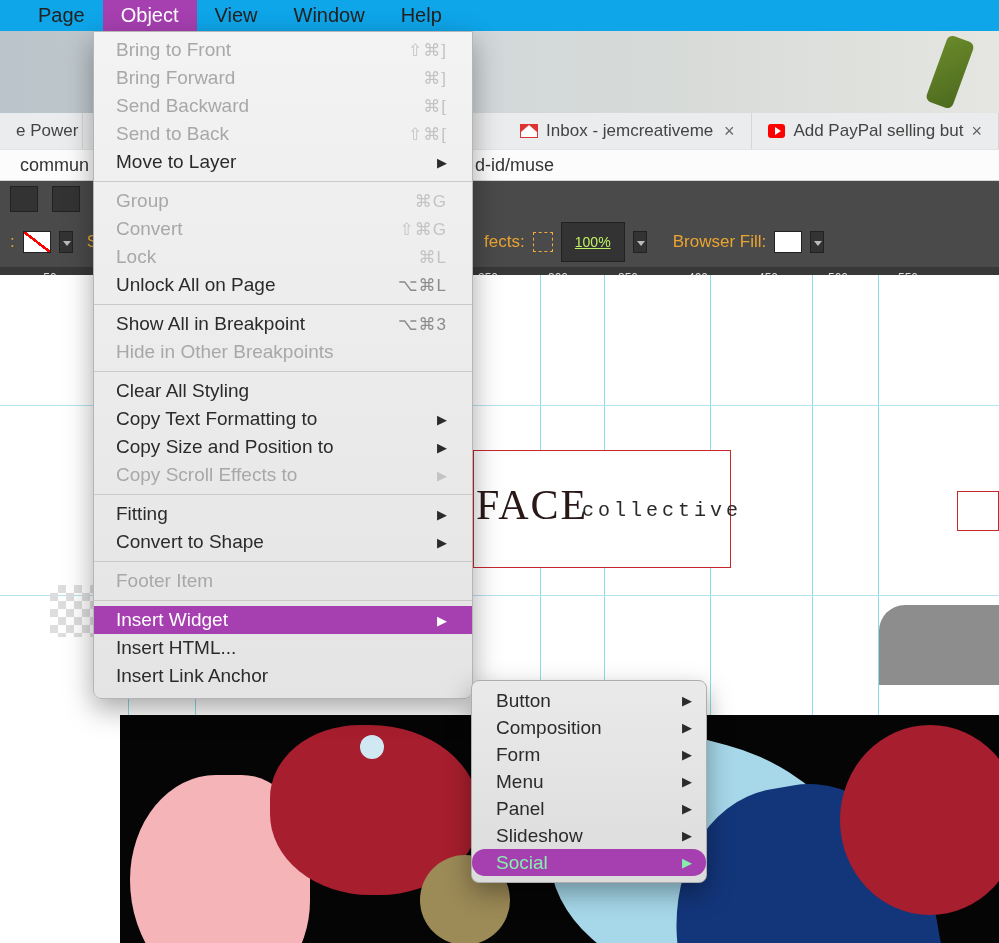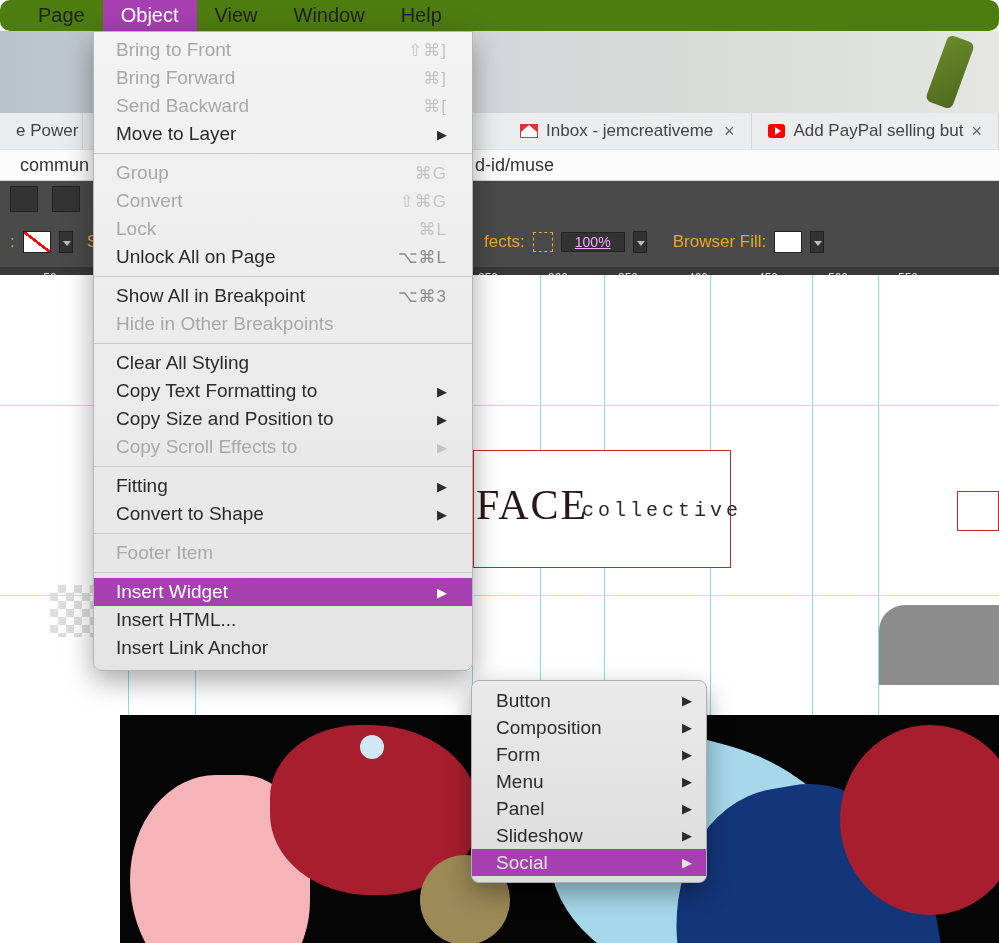--- a/index.html
+++ b/index.html
@@ -1,19 +1,19 @@
 <!DOCTYPE html>
 <html><head>
 <meta charset="utf-8">
 <style>
   * { margin: 0; padding: 0; box-sizing: border-box; font-family: -apple-system, "Helvetica Neue", Arial, sans-serif; }
   body { width: 999px; height: 943px; overflow: hidden; background: #fff; position: relative; }
 
   
-  .menubar { height: 31px; background: #4d7c0f; display: flex; align-items: flex-end; padding-left: 20px; font-size: 20px; color: #222; border-radius: 10px; }
+  .menubar { height: 31px; background: #0ea5e9; display: flex; align-items: flex-end; padding-left: 20px; font-size: 20px; color: #222; }
   .menubar .m { padding: 4px 18px; cursor: default; }
   .menubar .m.active { background: #a63fb0; color: #fff; }
 
   
   .photo-strip { height: 82px; background: linear-gradient(90deg,#b9c3c9 0%,#cfd6d9 40%,#d8dbd8 70%,#e5e6e2 100%); position: relative; }
   .photo-strip::after { content:''; position:absolute; right:35px; top:6px; width:28px; height:70px; background:linear-gradient(135deg,#6a8a2a,#4d6a1f); transform:rotate(20deg); border-radius:6px; }
 
   
   .tabs-row { height: 36px; display: flex; background: #ebeced; align-items: center; font-size: 17px; color: #444; }
   .tabs-row .tab { display:flex; align-items:center; gap:8px; padding:0 16px; height:100%; border-right:1px solid #d4d6d8; white-space:nowrap; overflow:hidden; }
@@ -29,21 +29,21 @@
 
   
   .dark1 { height:36px; background:#4a4a4a; display:flex; align-items:center; gap:14px; padding-left:10px; }
   .tool-btn { width:28px; height:26px; background:#333; border:1px solid #222; }
   .dark2 { height:50px; background:#4a4a4a; display:flex; align-items:center; color:#eaa431; font-size:17px; gap:8px; padding-left:10px; }
   .swatch { width:28px; height:22px; border:1px solid #222; }
   .swatch.white{background:#fff;}
   .swatch.none{background:linear-gradient(to top right,#fff 0%,#fff 46%,#f00 46%,#f00 54%,#fff 54%);}
   .dd { width:14px; height:22px; background:#333; border:1px solid #222; position:relative; }
   .dd::after{content:'';position:absolute;left:3px;top:9px;border-left:4px solid transparent;border-right:4px solid transparent;border-top:5px solid #bbb;}
-  .pct-box{width:64px;height:20px;background:#333;border:1px solid #222;color:#f0abfc;font-size:14px;display:flex;align-items:center;justify-content:center;text-decoration:underline;}
+  .pct-box{width:64px;height:40px;background:#333;border:1px solid #222;color:#bef264;font-size:14px;display:flex;align-items:center;justify-content:center;text-decoration:underline;}
   .fxbox{width:20px;height:20px;border:1px dashed #f7a838;}
 
   
   .ruler { height:24px; background:#383838; color:#ddd; font-size:12px; display:flex; align-items:flex-start; position:relative; }
   .ruler span{position:absolute; top:4px; transform:translateX(-50%);}
   .bp-bar { height:24px; background:#383838; position:relative; }
   .bp-seg { position:absolute; top:0; height:24px; background:#a57bd6; }
   .bp-close{position:absolute; top:4px; color:#ccc; font-size:14px;}
 
   
@@ -68,21 +68,21 @@
   .menu .mi.dis{color:#a8a8a8;}
   .menu .mi.sel{background:#a63fb0;color:#fff;}
   .menu .sc{margin-left:auto;font-size:17px;color:#8c8c8c;letter-spacing:1px;}
   .menu .mi.dis .sc{color:#c3c3c3;}
   .menu .ar{margin-left:auto;font-size:13px;}
   .menu .mi.sel .ar{color:#fff}
   .menu hr{border:none;border-top:1px solid #c9c9c9;margin:5px 0;}
 
   .submenu{position:absolute;left:471px;top:680px;width:236px;background:linear-gradient(#eaeaea,#dcdcdc);border:1px solid #aeaeae;border-radius:8px;box-shadow:0 10px 26px rgba(0,0,0,.35);font-size:19px;color:#2b2b2b;padding:6px 0;}
   .submenu .mi{display:flex;align-items:center;height:27px;padding:0 14px 0 24px;}
-  .submenu .mi.sel{background:#a63fb0;color:#e5e5e5;}
+  .submenu .mi.sel{background:#a63fb0;color:#86efac;border-radius:13px;}
   .submenu .ar{margin-left:auto;font-size:13px;}
 </style>
 </head>
 <body>
 
 <div class="menubar">
   <div class="m">Page</div>
   <div class="m active">Object</div>
   <div class="m">View</div>
   <div class="m">Window</div>
@@ -191,20 +191,24 @@
       <span class="sc">⇧⌘]</span>
     </div>
   <div class="mi dis">
       <span>Bring Forward</span>
       <span class="sc">⌘]</span>
     </div>
   <div class="mi dis">
       <span>Send Backward</span>
       <span class="sc">⌘[</span>
     </div>
+  <div class="mi dis">
+      <span>Send to Back</span>
+      <span class="sc">⇧⌘[</span>
+    </div>
   <div class="mi">
       <span>Move to Layer</span>
       <span class="ar">▶</span>
     </div>
   <hr>
   <div class="mi dis">
       <span>Group</span>
       <span class="sc">⌘G</span>
     </div>
   <div class="mi dis">

